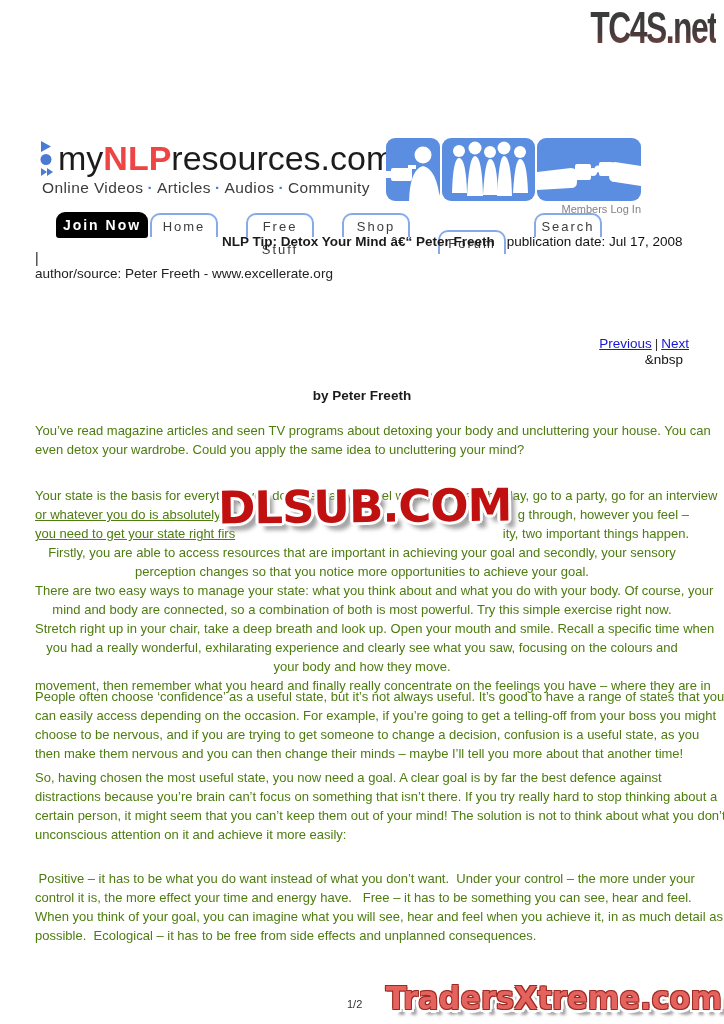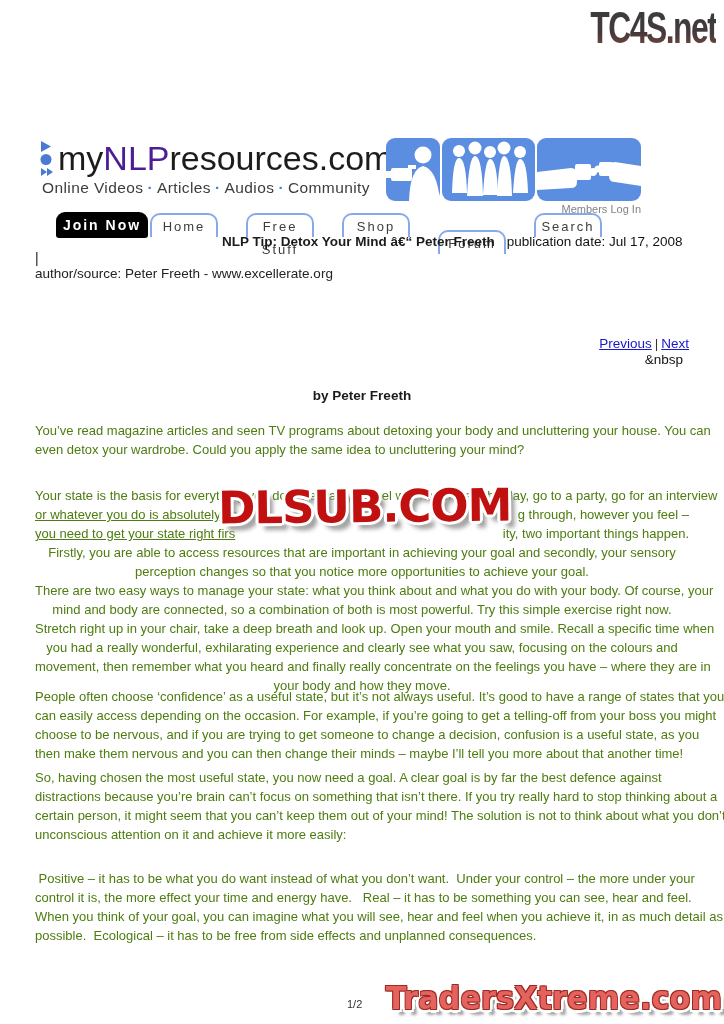--- a/index.html
+++ b/index.html
@@ -12,21 +12,21 @@
         transform:scaleX(.74) scaleY(1.05);transform-origin:100% 0;}
   @supports ((-webkit-background-clip:text) or (background-clip:text)){
     .tc4s{background:linear-gradient(#3c3c3c 30%,#45393a 60%,#7d4a42 95%);
           -webkit-background-clip:text;background-clip:text;color:transparent;}
   }
 
   
   .logo-icons{position:absolute;left:40px;top:141px;width:18px;height:38px;}
   .logo-text{position:absolute;left:58px;top:139px;font-size:34px;letter-spacing:0;
              color:#1c1c1c;white-space:nowrap;}
-  .logo-text .nlp{color:#4c1d95;font-weight:normal;}
+  .logo-text .nlp{color:#ef4444;font-weight:bold;}
   .tagline{position:absolute;left:42px;top:179px;font-size:15.5px;letter-spacing:.4px;
            color:#3c3c3c;white-space:nowrap;}
   .tagline .dot{color:#4a7ad4;padding:0 4px;font-weight:bold;}
   .banner{position:absolute;top:138px;height:63px;background:#5b8ee0;border-radius:9px;}
   .banner svg{display:block;width:100%;height:100%;}
   .banner1{left:386px;width:54px;}
   .banner2{left:442px;width:93px;}
   .banner3{left:537px;width:104px;}
   .members{position:absolute;left:537px;top:203px;width:104px;text-align:right;
            font-size:11px;color:#828282;white-space:nowrap;}
@@ -168,41 +168,41 @@
     <div class="splitln">
       <span class="lft">you need to get your state right firs</span>
       <span class="rgt">ity, two important things happen.</span>
     </div>
     <div class="ln">Firstly, you are able to access resources that are important in achieving your goal and secondly, your sensory</div>
     <div class="ln">perception changes so that you notice more opportunities to achieve your goal.</div>
     <div class="ln">There are two easy ways to manage your state: what you think about and what you do with your body. Of course, your</div>
     <div class="ln">mind and body are connected, so a combination of both is most powerful. Try this simple exercise right now.</div>
     <div class="ln">Stretch right up in your chair, take a deep breath and look up. Open your mouth and smile. Recall a specific time when</div>
     <div class="ln">you had a really wonderful, exhilarating experience and clearly see what you saw, focusing on the colours and</div>
+    <div class="ln">your body and how they move.</div>
     <div class="ln">movement, then remember what you heard and finally really concentrate on the feelings you have – where they are in</div>
-    <div class="ln">your body and how they move.</div>
   </div>
 
   <div class="para p3">
     <div class="ln">People often choose ‘confidence’ as a useful state, but it’s not always useful. It’s good to have a range of states that you</div>
     <div class="ln">can easily access depending on the occasion. For example, if you’re going to get a telling-off from your boss you might</div>
     <div class="ln">choose to be nervous, and if you are trying to get someone to change a decision, confusion is a useful state, as you</div>
     <div class="ln">then make them nervous and you can then change their minds – maybe I’ll tell you more about that another time!</div>
   </div>
 
   <div class="para p4">
     <div class="ln">So, having chosen the most useful state, you now need a goal. A clear goal is by far the best defence against</div>
     <div class="ln">distractions because you’re brain can’t focus on something that isn’t there. If you try really hard to stop thinking about a</div>
     <div class="ln">certain person, it might seem that you can’t keep them out of your mind! The solution is not to think about what you don’t</div>
     <div class="ln">unconscious attention on it and achieve it more easily:</div>
   </div>
 
   <div class="para p5">
     <div class="ln"> Positive – it has to be what you do want instead of what you don’t want.  Under your control – the more under your</div>
-    <div class="ln">control it is, the more effect your time and energy have.   Real – it has to be something you can see, hear and feel.</div>
+    <div class="ln">control it is, the more effect your time and energy have.   Free – it has to be something you can see, hear and feel.</div>
     <div class="ln">When you think of your goal, you can imagine what you will see, hear and feel when you achieve it, in as much detail as</div>
     <div class="ln">possible.  Ecological – it has to be free from side effects and unplanned consequences.</div>
   </div>
 
   <div class="dlsub">DLSUB.COM</div>
 
   <div class="pagenum">1/2</div>
   <div class="traders">TradersXtreme.com</div>
 
 </div>

